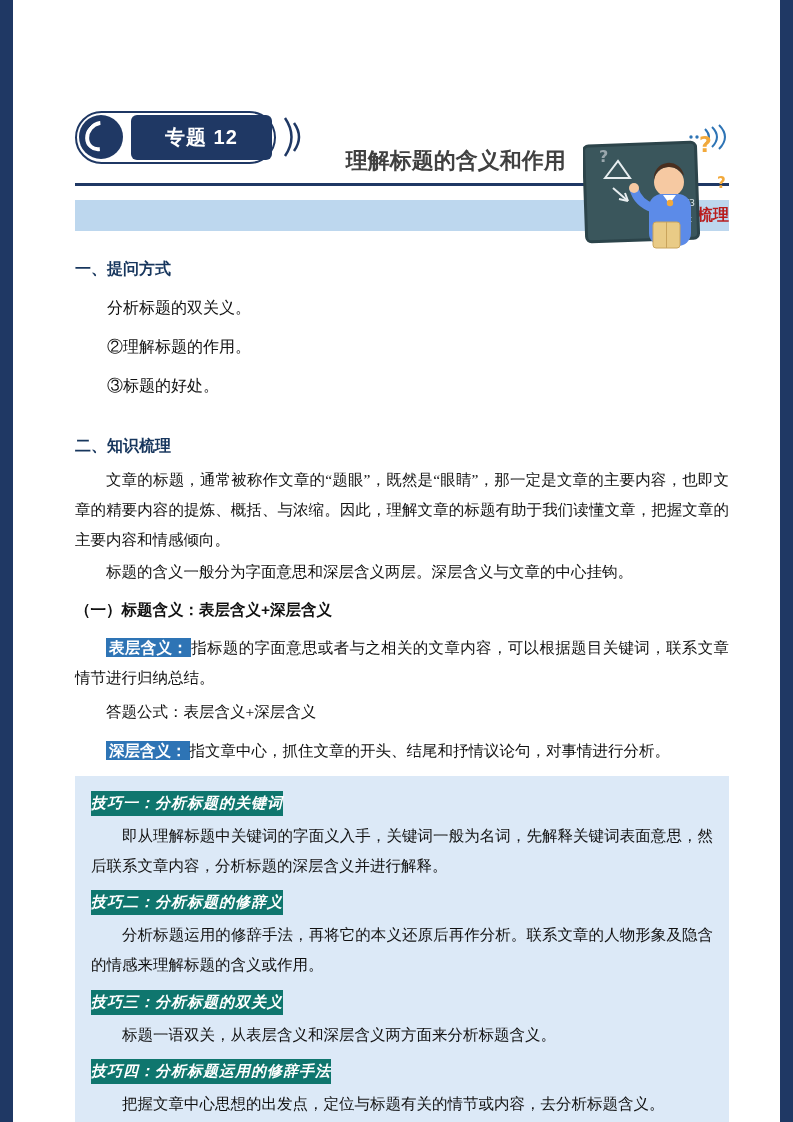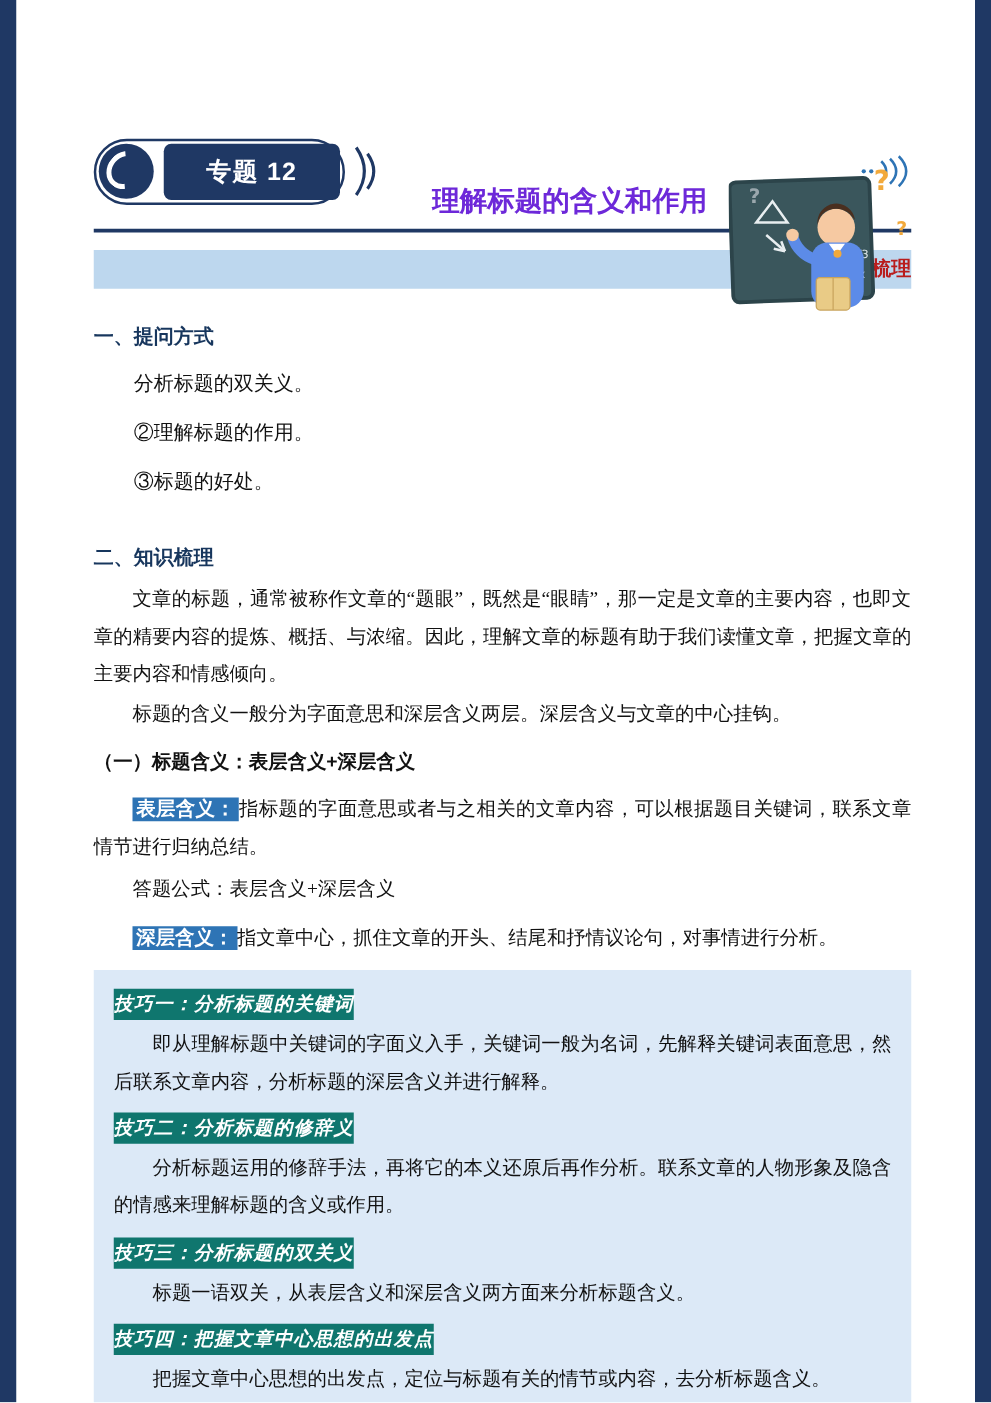--- a/index.html
+++ b/index.html
@@ -22,21 +22,21 @@
                 border-radius:28px; padding:2px; background:#fff; }
   .logo-circle { width:44px; height:44px; border-radius:50%; background:#1F3864; position:relative; flex:0 0 auto; }
   .logo-inner { position:absolute; left:7px; top:5px; width:28px; height:32px; border-radius:50%;
                 border:4px solid #ffffff; border-right-color:transparent; border-top-color:transparent;
                 transform:rotate(40deg); }
   .badge { background:#1F3864; color:#ffffff; font-family:"Liberation Sans","DejaVu Sans",sans-serif;
            font-weight:bold; font-size:20px; padding:9px 34px; border-radius:6px; margin-left:8px;
            letter-spacing:1px; white-space:nowrap; }
   .badge-arcs { margin-left:6px; flex:0 0 auto; }
   .title { margin-left:42px; font-family:"Liberation Sans","DejaVu Sans",sans-serif;
-           font-weight:bold; font-size:22px; color:#6d28d9; white-space:nowrap;margin-top:48px; }
+           font-weight:bold; font-size:22px; color:#404040; white-space:nowrap;margin-top:48px; }
   .decor { margin-left:auto; flex:0 0 auto; }
 
   
   .banner { margin-top:14px; background:#BDD7EE; text-align:right;
             font-family:"Liberation Sans","DejaVu Sans",sans-serif;
             font-weight:bold; font-size:16px; color:#b91c1c; padding:5px 0; }
 
   
   .sec-heading { margin-top:28px; font-family:"Liberation Sans","DejaVu Sans",sans-serif;
                  font-weight:bold; font-size:16px; color:#17365D; }
@@ -143,21 +143,21 @@
       </div>
       <div>
         <span class="tip-label">技巧二：分析标题的修辞义</span>
         <p class="tip-text">分析标题运用的修辞手法，再将它的本义还原后再作分析。联系文章的人物形象及隐含的情感来理解标题的含义或作用。</p>
       </div>
       <div>
         <span class="tip-label">技巧三：分析标题的双关义</span>
         <p class="tip-text">标题一语双关，从表层含义和深层含义两方面来分析标题含义。</p>
       </div>
       <div>
-        <span class="tip-label">技巧四：把握文章中心思想的出发点</span>
+        <span class="tip-label">技巧四：分析标题运用的修辞手法</span>
         <p class="tip-text">把握文章中心思想的出发点，定位与标题有关的情节或内容，去分析标题含义。</p>
       </div>
     </div>
 
     <div>
       
     </div>
 
   </div>
 </div>

